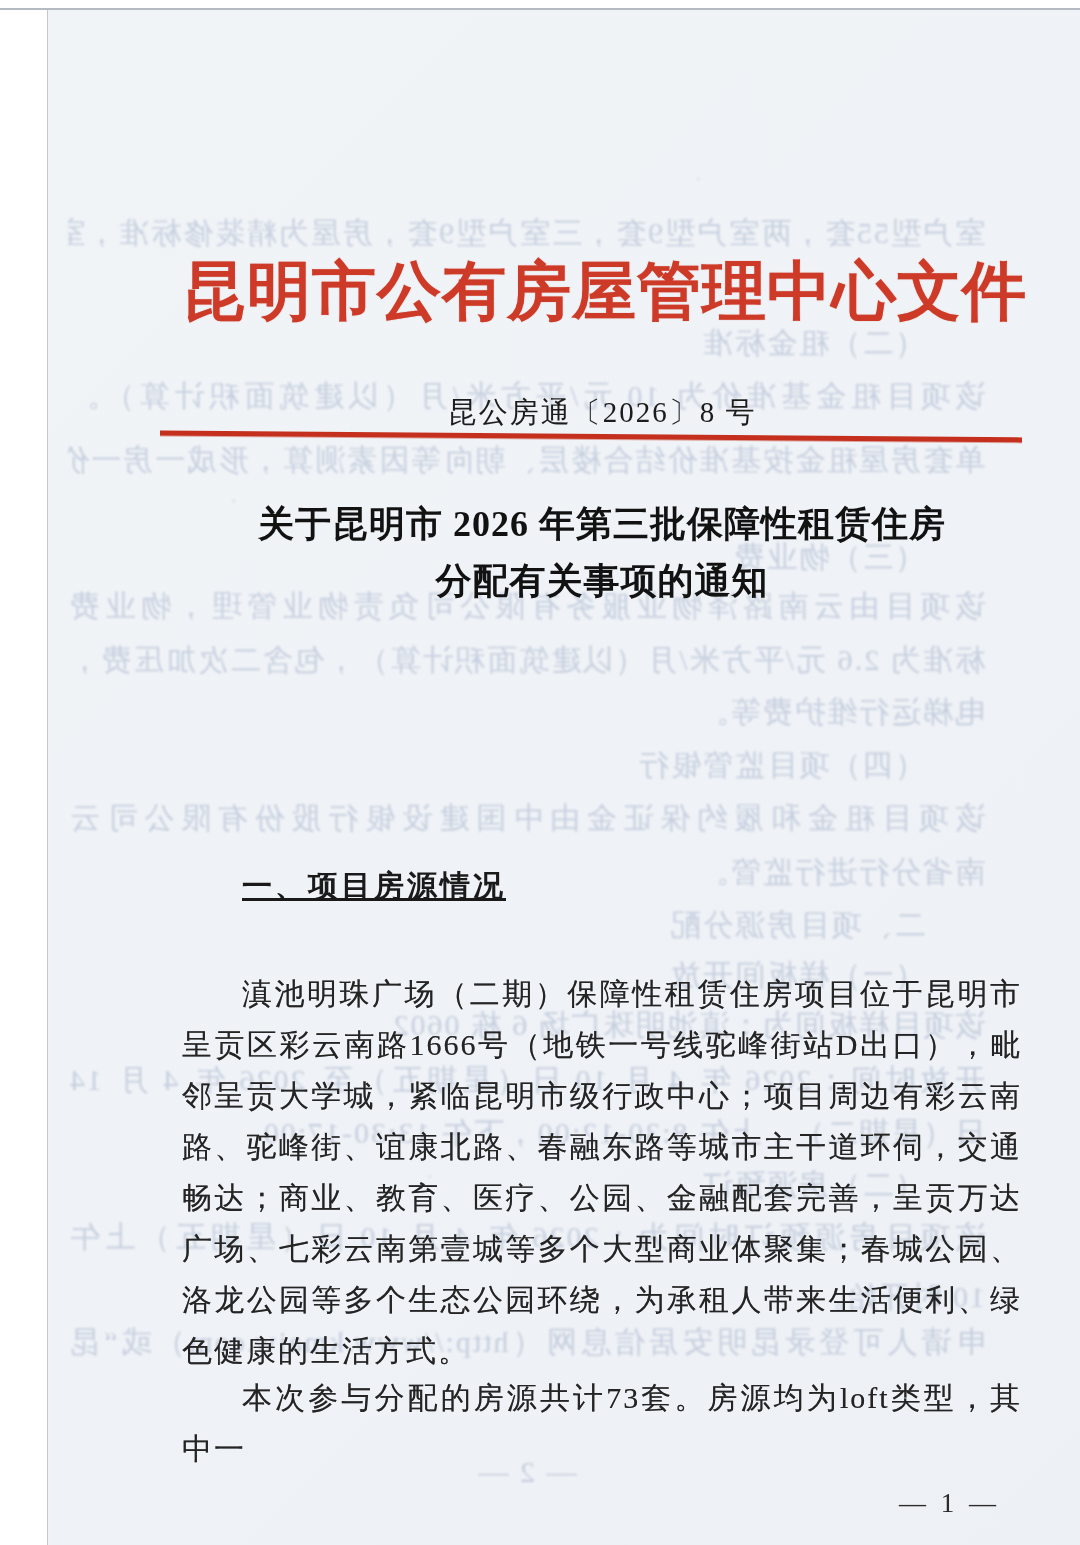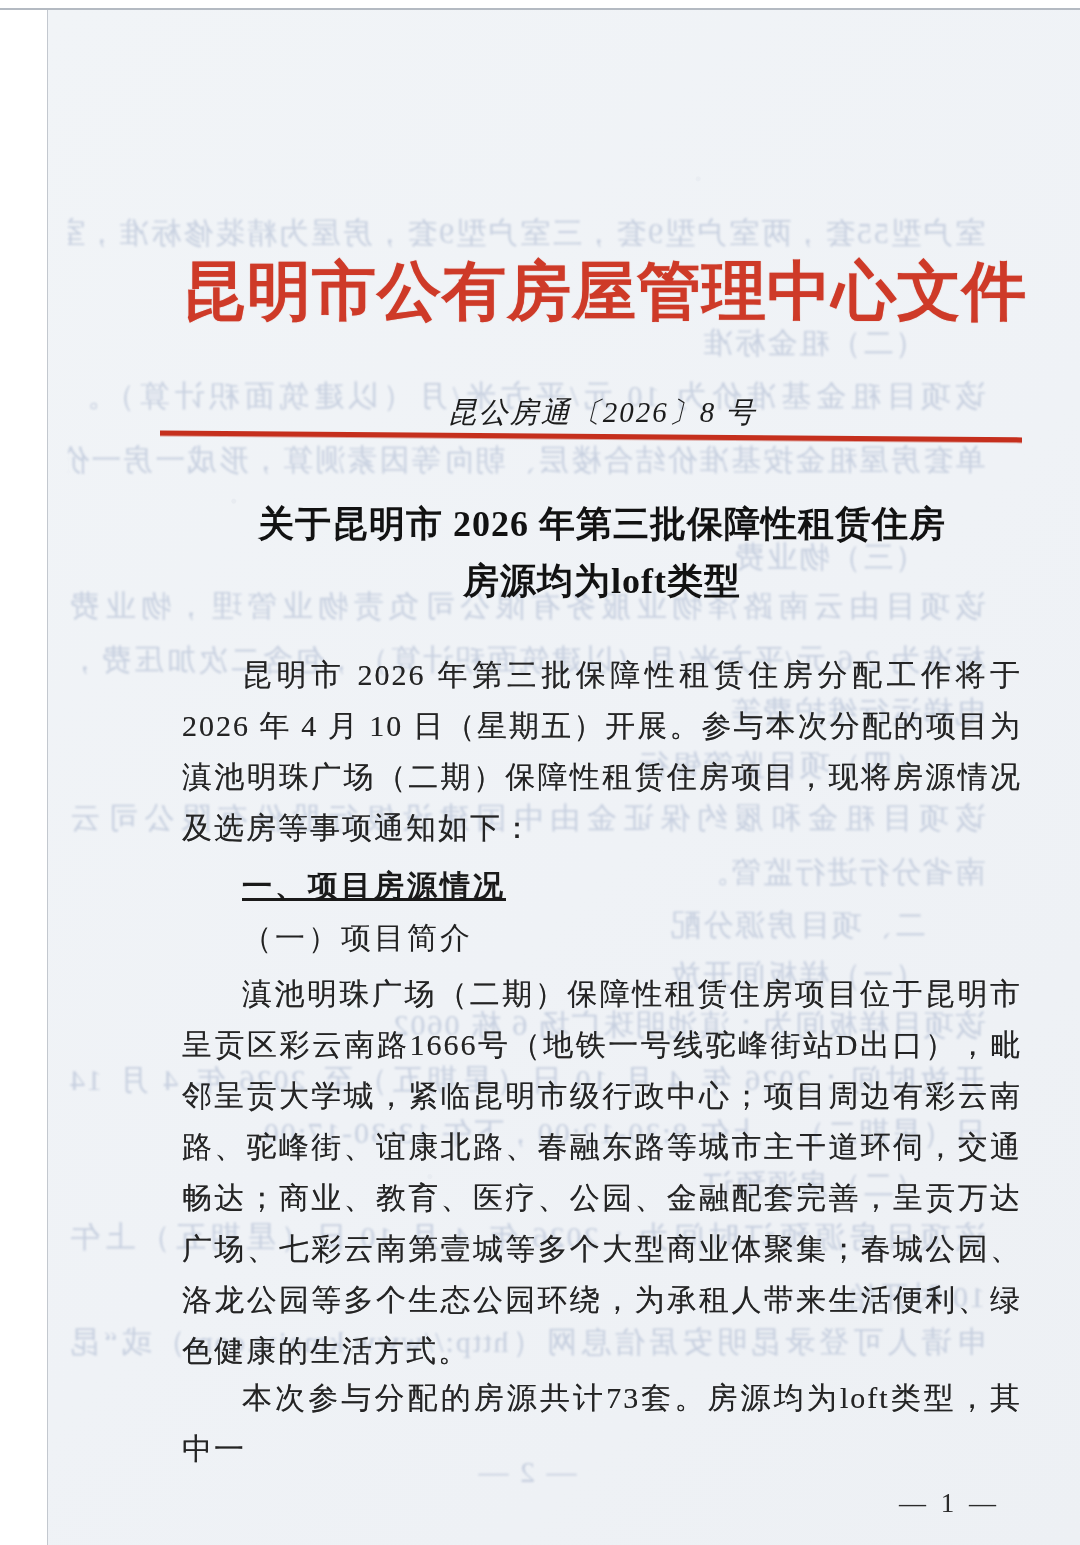--- a/index.html
+++ b/index.html
@@ -58,21 +58,21 @@
     position: absolute; top: 238px; left: 0; width: 100%;
     text-align: center;
     font-size: 64px; font-weight: bold; letter-spacing: 1px;
     color: #ce3a28;
     text-shadow: 0 0 1px rgba(206,58,40,.55);
     white-space: nowrap;
   }
   .doc-number {
     position: absolute; top: 383px; left: 0; width: 100%;
     text-align: center;
-    font-size: 29px; color: #1c1c1c; letter-spacing: 2px; font-style: italic;
+    font-size: 29px; color: #1c1c1c; letter-spacing: 2px;
   }
   .red-rule {
     position: absolute; top: 424px; left: -22px; width: 862px; height: 5px;
     background: #c52f1d;
     box-shadow: 0 1px 0 rgba(197,47,29,.4);
     transform: rotate(0.45deg);
   }
   .notice-title {
     position: absolute; top: 486px; left: 0; width: 100%;
     text-align: center;
@@ -138,28 +138,26 @@
   <div class="content">
 
     <div class="red-header">昆明市公有房屋管理中心文件</div>
 
     <div class="doc-number">昆公房通〔2026〕8 号</div>
 
     <div class="red-rule"></div>
 
     <div class="notice-title">
       <div>关于昆明市 2026 年第三批保障性租赁住房</div>
-      <div>房源均为loft类型</div>
+      <div>分配有关事项的通知</div>
     </div>
 
-    <div class="body-par p1">昆明市 2026 年第三批保障性租赁住房分配工作将于 2026 年 4 月 10 日（星期五）开展。参与本次分配的项目为滇池明珠广场（二期）保障性租赁住房项目，现将房源情况及选房等事项通知如下：</div>
 
     <div class="sec-heading">一、项目房源情况</div>
 
-    <div class="sub-heading">（一）项目简介</div>
 
     <div class="body-par p2">滇池明珠广场（二期）保障性租赁住房项目位于昆明市呈贡区彩云南路1666号（地铁一号线驼峰街站D出口），毗邻呈贡大学城，紧临昆明市级行政中心；项目周边有彩云南路、驼峰街、谊康北路、春融东路等城市主干道环伺，交通畅达；商业、教育、医疗、公园、金融配套完善，呈贡万达广场、七彩云南第壹城等多个大型商业体聚集；春城公园、洛龙公园等多个生态公园环绕，为承租人带来生活便利、绿色健康的生活方式。</div>
 
     <div class="body-par p3">本次参与分配的房源共计73套。房源均为loft类型，其中一</div>
 
     <div class="page-number">— 1 —</div>
 
   </div>
 </div>
 

